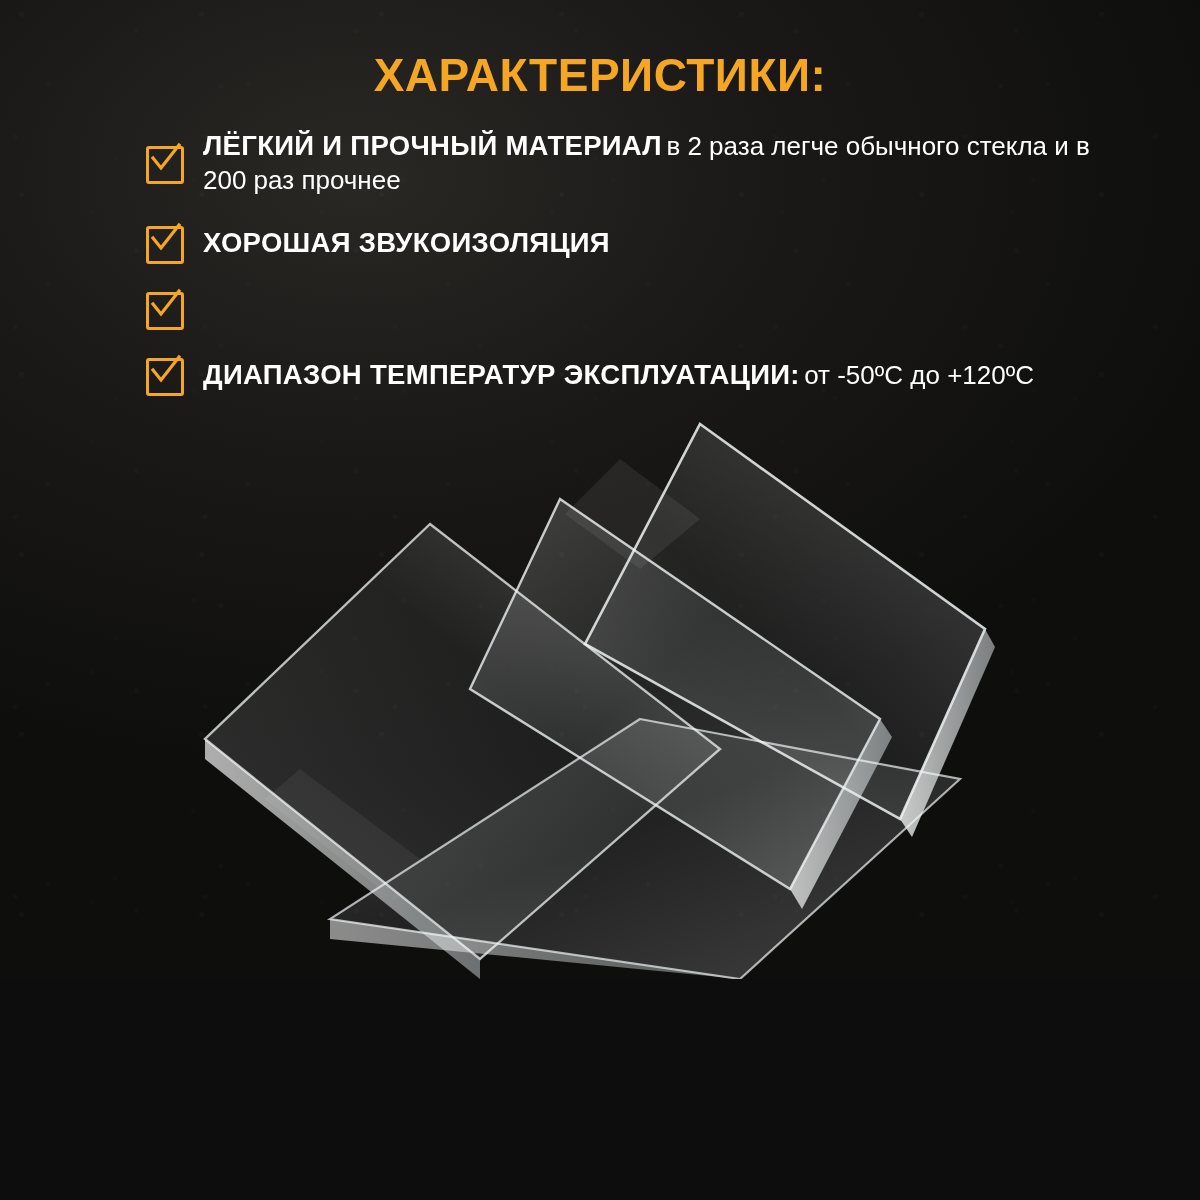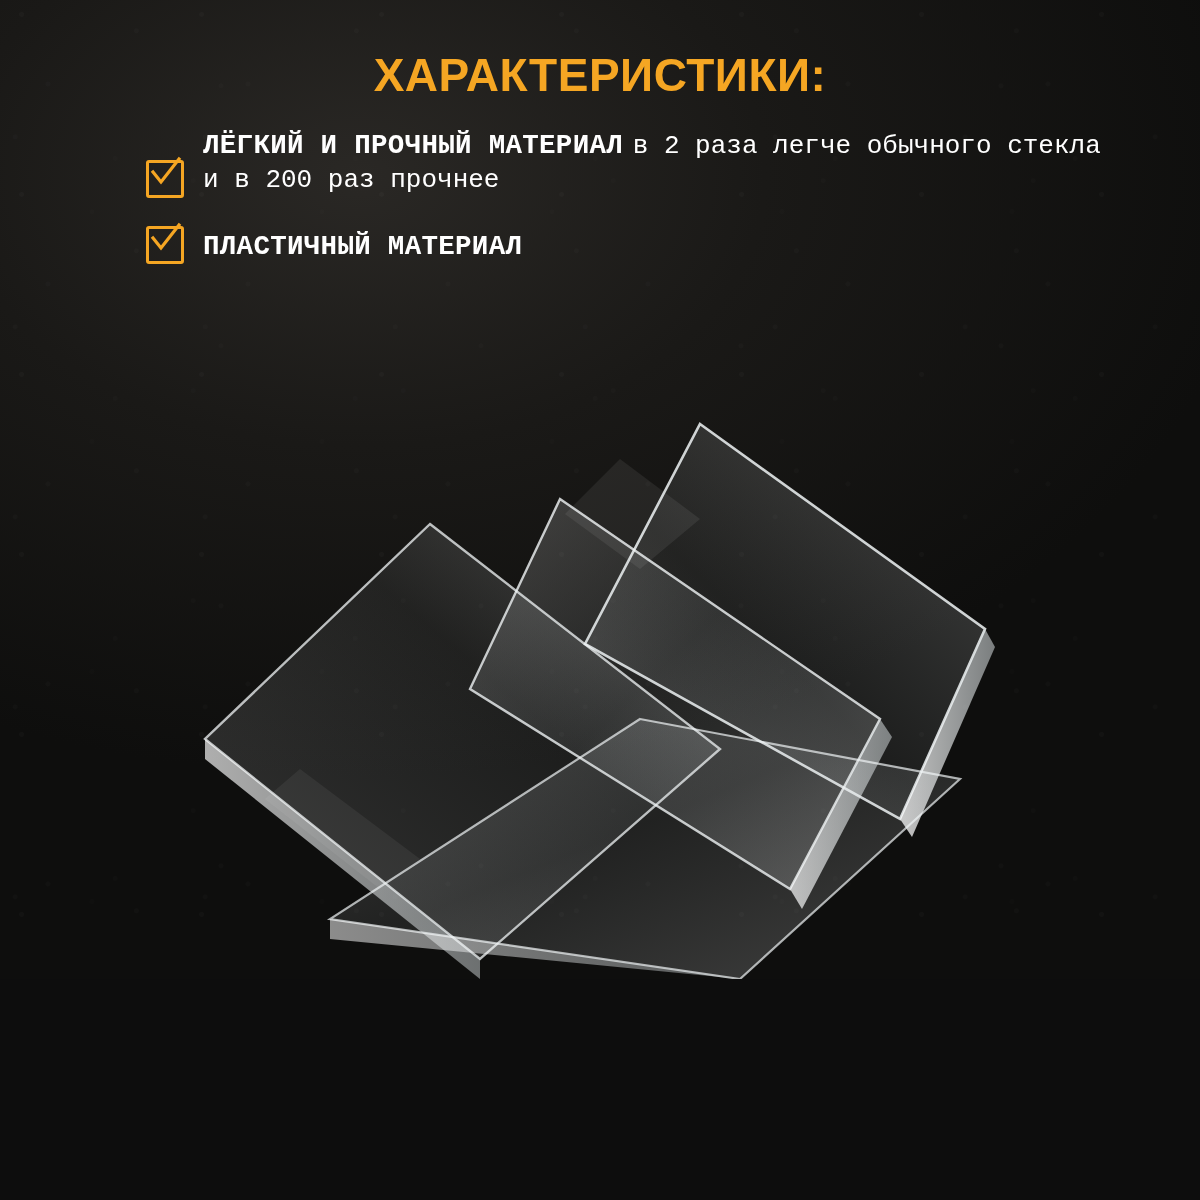--- a/index.html
+++ b/index.html
@@ -50,23 +50,22 @@
   }
 
   #features {
     position: absolute;
     top: 130px;
     left: 146px;
     width: 960px;
   }
   .feature {
     display: flex;
-    align-items: flex-end;
+    align-items: center;
     margin-bottom: 26px;
-    font-family: Liberation Mono, monospace;
   }
   .check-box {
     flex: 0 0 auto;
     width: 32px;
     height: 32px;
     border: 3px solid #f5a623;
     border-radius: 3px;
     margin-right: 19px;
     margin-top: 2px;
     position: relative;
@@ -121,33 +120,51 @@
             <path d="M5 16 L13 26 L31 3" fill="none" stroke="#f5a623" stroke-width="3.2" stroke-linecap="square"></path>
           </svg>
       </span>
       <span class="feature-text">
         <span class="feature-title">ЛЁГКИЙ И ПРОЧНЫЙ МАТЕРИАЛ</span>
         <span class="feature-sub">в 2 раза легче обычного стекла и в 200 раз прочнее</span>
       </span>
     </div>
 
 
-
     <div class="feature">
       <span class="check-box">
         <svg viewBox="0 0 34 34" aria-hidden="true">
             <path d="M5 16 L13 26 L31 3" fill="none" stroke="#f5a623" stroke-width="3.2" stroke-linecap="square"></path>
           </svg>
       </span>
       <span class="feature-text">
-        <span class="feature-title">ПЛАСТИЧНЫЙ МАТЕРИАЛ</span>
-      </span>
-    </div>
-
-
+        <span class="feature-title">ХОРОШАЯ ЗВУКОИЗОЛЯЦИЯ</span>
+      </span>
+    </div>
+
+    <div class="feature">
+      <span class="check-box">
+        <svg viewBox="0 0 34 34" aria-hidden="true">
+            <path d="M5 16 L13 26 L31 3" fill="none" stroke="#f5a623" stroke-width="3.2" stroke-linecap="square"></path>
+          </svg>
+      </span>
+    </div>
+
+
+    <div class="feature">
+      <span class="check-box">
+        <svg viewBox="0 0 34 34" aria-hidden="true">
+            <path d="M5 16 L13 26 L31 3" fill="none" stroke="#f5a623" stroke-width="3.2" stroke-linecap="square"></path>
+          </svg>
+      </span>
+      <span class="feature-text">
+        <span class="feature-title">ДИАПАЗОН ТЕМПЕРАТУР ЭКСПЛУАТАЦИИ:</span>
+        <span class="feature-sub">от -50ºC до +120ºC</span>
+      </span>
+    </div>
 
   </div>
 
   <svg id="sheets" viewBox="0 0 1200 560" aria-hidden="true">
     <defs>
       <linearGradient id="g1" x1="0" y1="0" x2="1" y2="1">
         <stop offset="0%" stop-color="#ffffff" stop-opacity=".20"></stop>
         <stop offset="45%" stop-color="#cfd6d8" stop-opacity=".10"></stop>
         <stop offset="100%" stop-color="#ffffff" stop-opacity=".22"></stop>
       </linearGradient>

